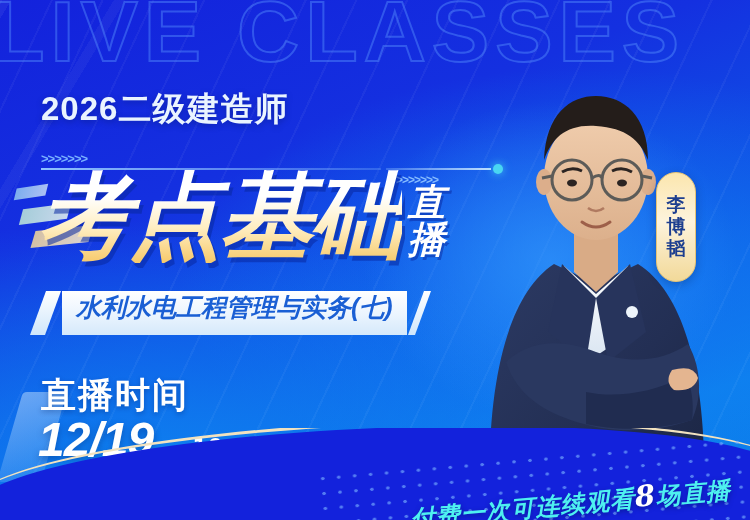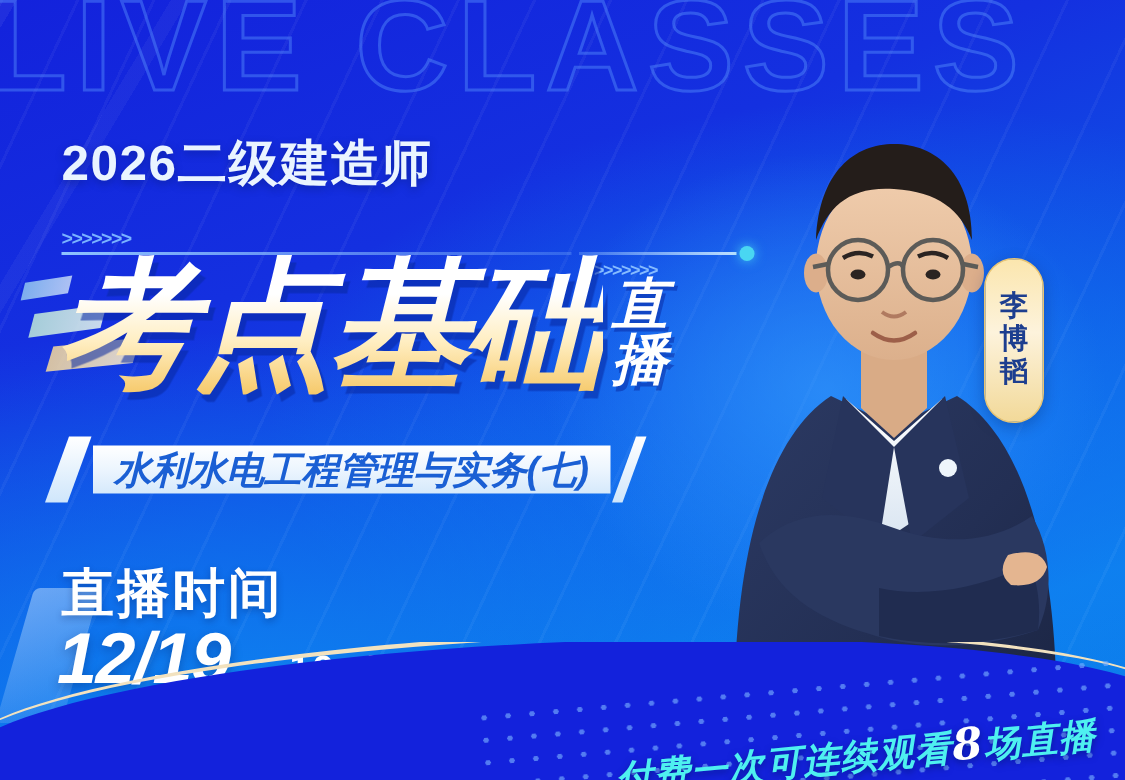--- a/index.html
+++ b/index.html
@@ -94,21 +94,21 @@
 
   
   .subbanner{
     position:absolute;left:38px;top:291px;height:44px;
     display:flex;align-items:center;gap:9px;
   }
   .slash{width:15px;height:44px;transform:skewX(-20deg);
     background:linear-gradient(180deg,#ffffff,#cfe6fb);}
   .slash.thin{width:7px;}
   .subtitle-box{
-    height:32px;padding:0 14px;display:flex;align-items:center;
+    height:44px;padding:0 14px;display:flex;
     background:linear-gradient(180deg,#ffffff 0%,#eaf4fe 55%,#d5e9fb 100%);
   }
   .subtitle-text{
     font-size:25px;font-weight:bold;font-style:italic;color:#1a5fd4;letter-spacing:0px;
     white-space:nowrap;
   }
 
   
   .time-label{position:absolute;left:41px;top:372px;font-size:35px;font-weight:bold;
     color:#ffffff;letter-spacing:2px;text-shadow:0 2px 5px rgba(0,20,80,.3);}

